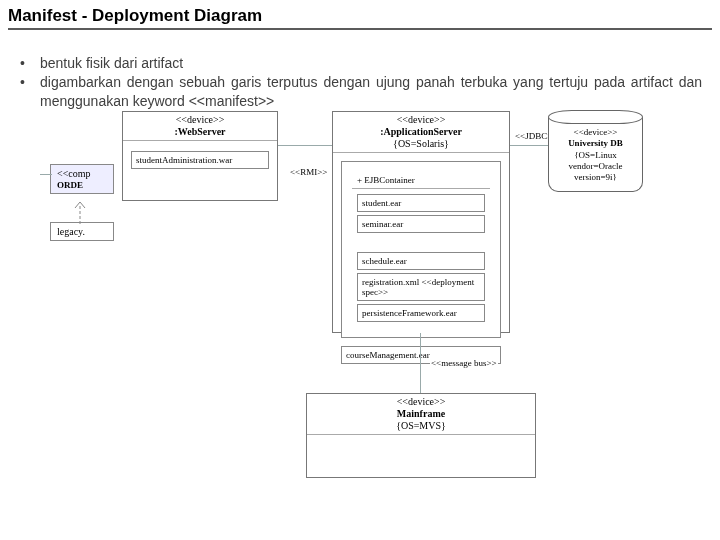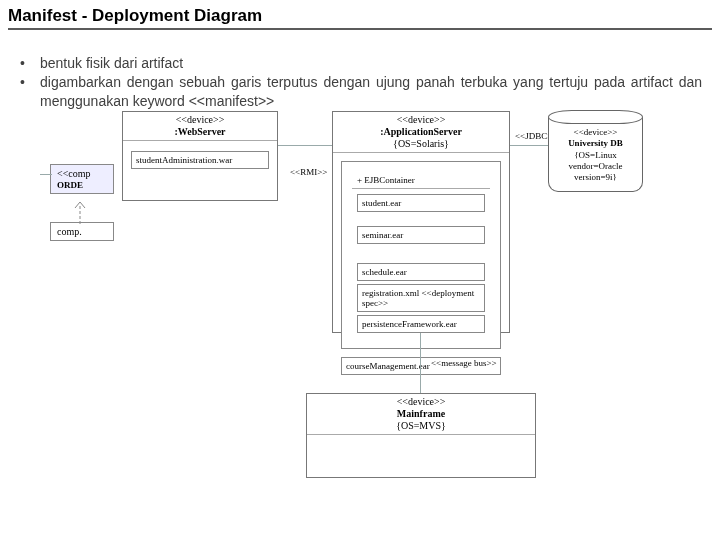--- a/index.html
+++ b/index.html
@@ -138,21 +138,21 @@
   <li>digambarkan dengan sebuah garis terputus dengan ujung panah terbuka yang tertuju pada artifact dan menggunakan keyword &lt;&lt;manifest&gt;&gt;</li>
 </ul>
 
 <div class="left-frag">
   <div class="line" style="left:-10px;top:10px;width:12px;height:1px;"></div>
   <div class="frag-box" style="background:#eef;">
     <span>&lt;&lt;comp</span><br>
     <b style="font-size:9px;">ORDE</b>
   </div>
   <div class="frag-box">
-    <span>comp.</span>
+    <span>legacy.</span>
   </div>
 </div>
 
 <svg style="position:absolute;left:72px;top:198px;width:24px;height:28px;">
   <line x1="8" y1="26" x2="8" y2="6" stroke="#888" stroke-width="1" stroke-dasharray="3,2"></line>
   <polyline points="3,10 8,4 13,10" fill="none" stroke="#888" stroke-width="1"></polyline>
 </svg>
 
 <div class="node" style="left:122px;top:111px;width:156px;height:90px;">
   <div class="header">
@@ -170,21 +170,21 @@
 <div class="node" style="left:332px;top:111px;width:178px;height:222px;">
   <div class="header">
     <div>&lt;&lt;device&gt;&gt;</div>
     <div><b>:ApplicationServer</b></div>
     <div>{OS=Solaris}</div>
   </div>
   <div style="padding:8px;">
     <div class="inner-box" style="padding:10px;">
       <div style="border-bottom:1px solid #aaa;padding:3px 5px;">+ EJBContainer</div>
       <div style="padding:5px;">
-        <div class="inner-box" style="margin-bottom:14px;">student.ear</div>
+        <div class="inner-box" style="margin-bottom:3px;">student.ear</div>
         <div class="inner-box" style="margin-bottom:19px;">seminar.ear</div>
         <div class="inner-box" style="margin-bottom:3px;">schedule.ear</div>
         <div class="inner-box" style="margin-bottom:3px;">registration.xml &lt;&lt;deployment spec&gt;&gt;</div>
         <div class="inner-box">persistenceFramework.ear</div>
       </div>
     </div>
     <div class="inner-box" style="margin-top:8px;">courseManagement.ear</div>
   </div>
 </div>
 

